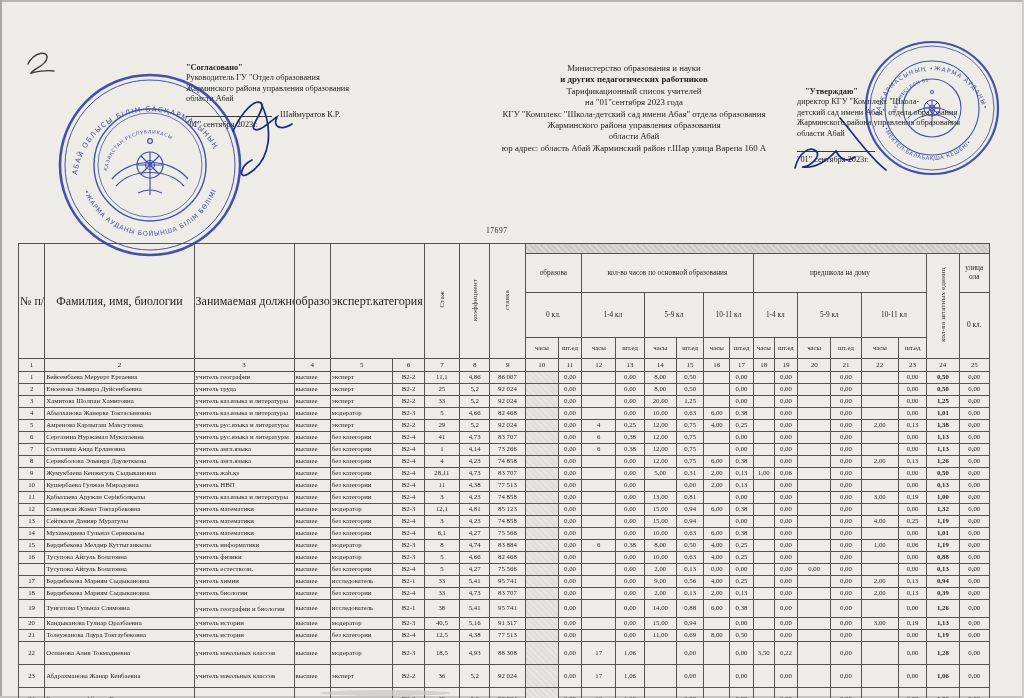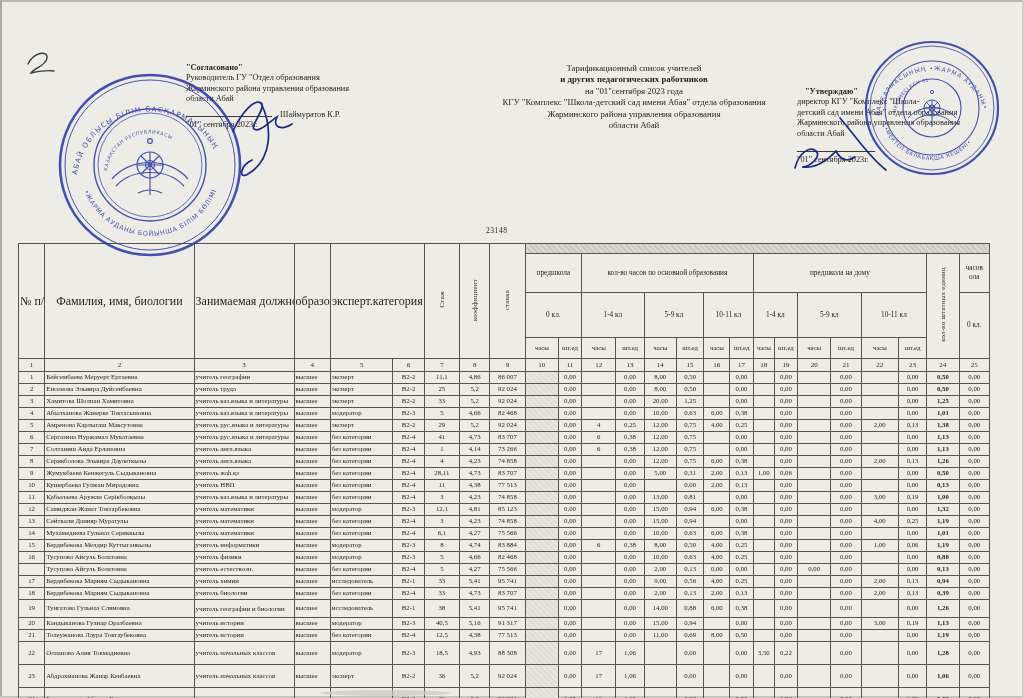--- a/index.html
+++ b/index.html
@@ -77,43 +77,45 @@
       <div data-name="approval-line">области Абай</div>
     </div>
   <div class="sig-row" data-name="approval-left-signature-row">
     <span class="sig-underline" data-name="signature-line"></span>
     <span data-name="approval-left-signer">Шаймуратов К.Р.</span>
   </div>
   <div data-name="approval-left-date">"01" сентября 2023г.</div>
 </div>
 
 <div class="ministry" data-name="document-title-block">
+    <div data-name="title-line">Министерство образования и науки</div>
+    <div data-name="title-line">и других педагогических работников</div>
     <div data-name="title-line">Тарификационный список учителей</div>
-    <div data-name="title-line">и других педагогических работников</div>
     <div data-name="title-line">на "01"сентября 2023 года</div>
     <div data-name="title-line">КГУ "Комплекс "Школа-детский сад имени Абая" отдела образования</div>
     <div data-name="title-line">Жарминского района управления образования</div>
     <div data-name="title-line">области Абай</div>
+    <div data-name="title-line">юр адрес: область Абай Жарминский район г.Шар улица Варепа 160 А</div>
   </div>
 
 <div class="approve-right" data-name="approval-right-block">
   <div class="ttl" data-name="approval-right-title">"Утверждаю"</div>
   <div data-name="approval-right-lines">
       <div data-name="approval-line">директор КГУ "Комплекс "Школа-</div>
       <div data-name="approval-line">детский сад имени Абая" отдела образования</div>
       <div data-name="approval-line">Жарминского района управления образования</div>
       <div data-name="approval-line">области Абай</div>
     </div>
   <div class="sig-row" data-name="approval-right-signature-row">
     <span class="sig-underline" data-name="signature-line"></span>
   </div>
   <div data-name="approval-right-date">"01"  сентября 2023г.</div>
 </div>
 
-<div class="code-above" data-name="document-code">23148</div>
+<div class="code-above" data-name="document-code">17697</div>
 
 <svg class="stamp" data-name="official-stamp-left" style="left:55px;top:70px;" width="190" height="190" viewBox="-95 -95 190 190">
   <circle r="90" fill="none" stroke="#2c3aa6" stroke-width="2.6"></circle>
   <circle r="85" fill="none" stroke="#2c3aa6" stroke-width="1"></circle>
   <circle r="56" fill="none" stroke="#2c3aa6" stroke-width="1.4"></circle>
   <circle r="52" fill="none" stroke="#2c3aa6" stroke-width="0.8"></circle>
   <defs>
     <path id="lt-top" d="M -73 10 A 73.7 73.7 0 0 1 73 10"></path>
     <path id="lt-bot" d="M -66 26 A 71 71 0 0 0 66 26"></path>
     <path id="lt-in" d="M -43 6 A 43.4 43.4 0 0 1 43 6"></path>
@@ -204,25 +206,25 @@
       <td rowspan="4" class="hdr" data-name="header-name">Фамилия, имя, биологии</td>
       <td rowspan="4" class="hdr" data-name="header-position">Занимаемая должность, преподаваемый предмет</td>
       <td rowspan="4" class="hdr" data-name="header-education">образова ние</td>
       <td rowspan="4" colspan="2" class="hdr" data-name="header-category">эксперт.категория</td>
       <td rowspan="4" class="rot" data-name="header-experience"><span>Стаж</span></td>
       <td rowspan="4" class="rot" data-name="header-coefficient"><span>коэффициент</span></td>
       <td rowspan="4" class="rot" data-name="header-rate"><span>ставка</span></td>
       <td colspan="16" class="band" data-name="hatched-band"></td>
     </tr>
     <tr class="h1" data-name="table-row">
-      <td colspan="2" data-name="header-preschool-group">предшкола</td>
+      <td colspan="2" data-name="header-preschool-group">образова</td>
       <td colspan="6" data-name="header-main-hours-group">кол-во часов по основной образования</td>
       <td colspan="6" data-name="header-home-group">предшкола на дому</td>
       <td rowspan="3" class="rot" data-name="header-staff-units"><span>кол-во штатных единиц</span></td>
-      <td data-name="header-preschool-right">часов ола</td>
+      <td data-name="header-preschool-right">улица ола</td>
     </tr>
     <tr class="h2" id="grades-row" data-name="table-row">
         <td colspan="2" data-name="grade-header">0 кл.</td>
         <td colspan="2" data-name="grade-header">1-4 кл</td>
         <td colspan="2" data-name="grade-header">5-9 кл</td>
         <td colspan="2" data-name="grade-header">10-11 кл</td>
         <td colspan="2" data-name="grade-header">1-4 кл</td>
         <td colspan="2" data-name="grade-header">5-9 кл</td>
         <td colspan="2" data-name="grade-header">10-11 кл</td>
         <td rowspan="2" data-name="grade-header">0 кл.</td>

